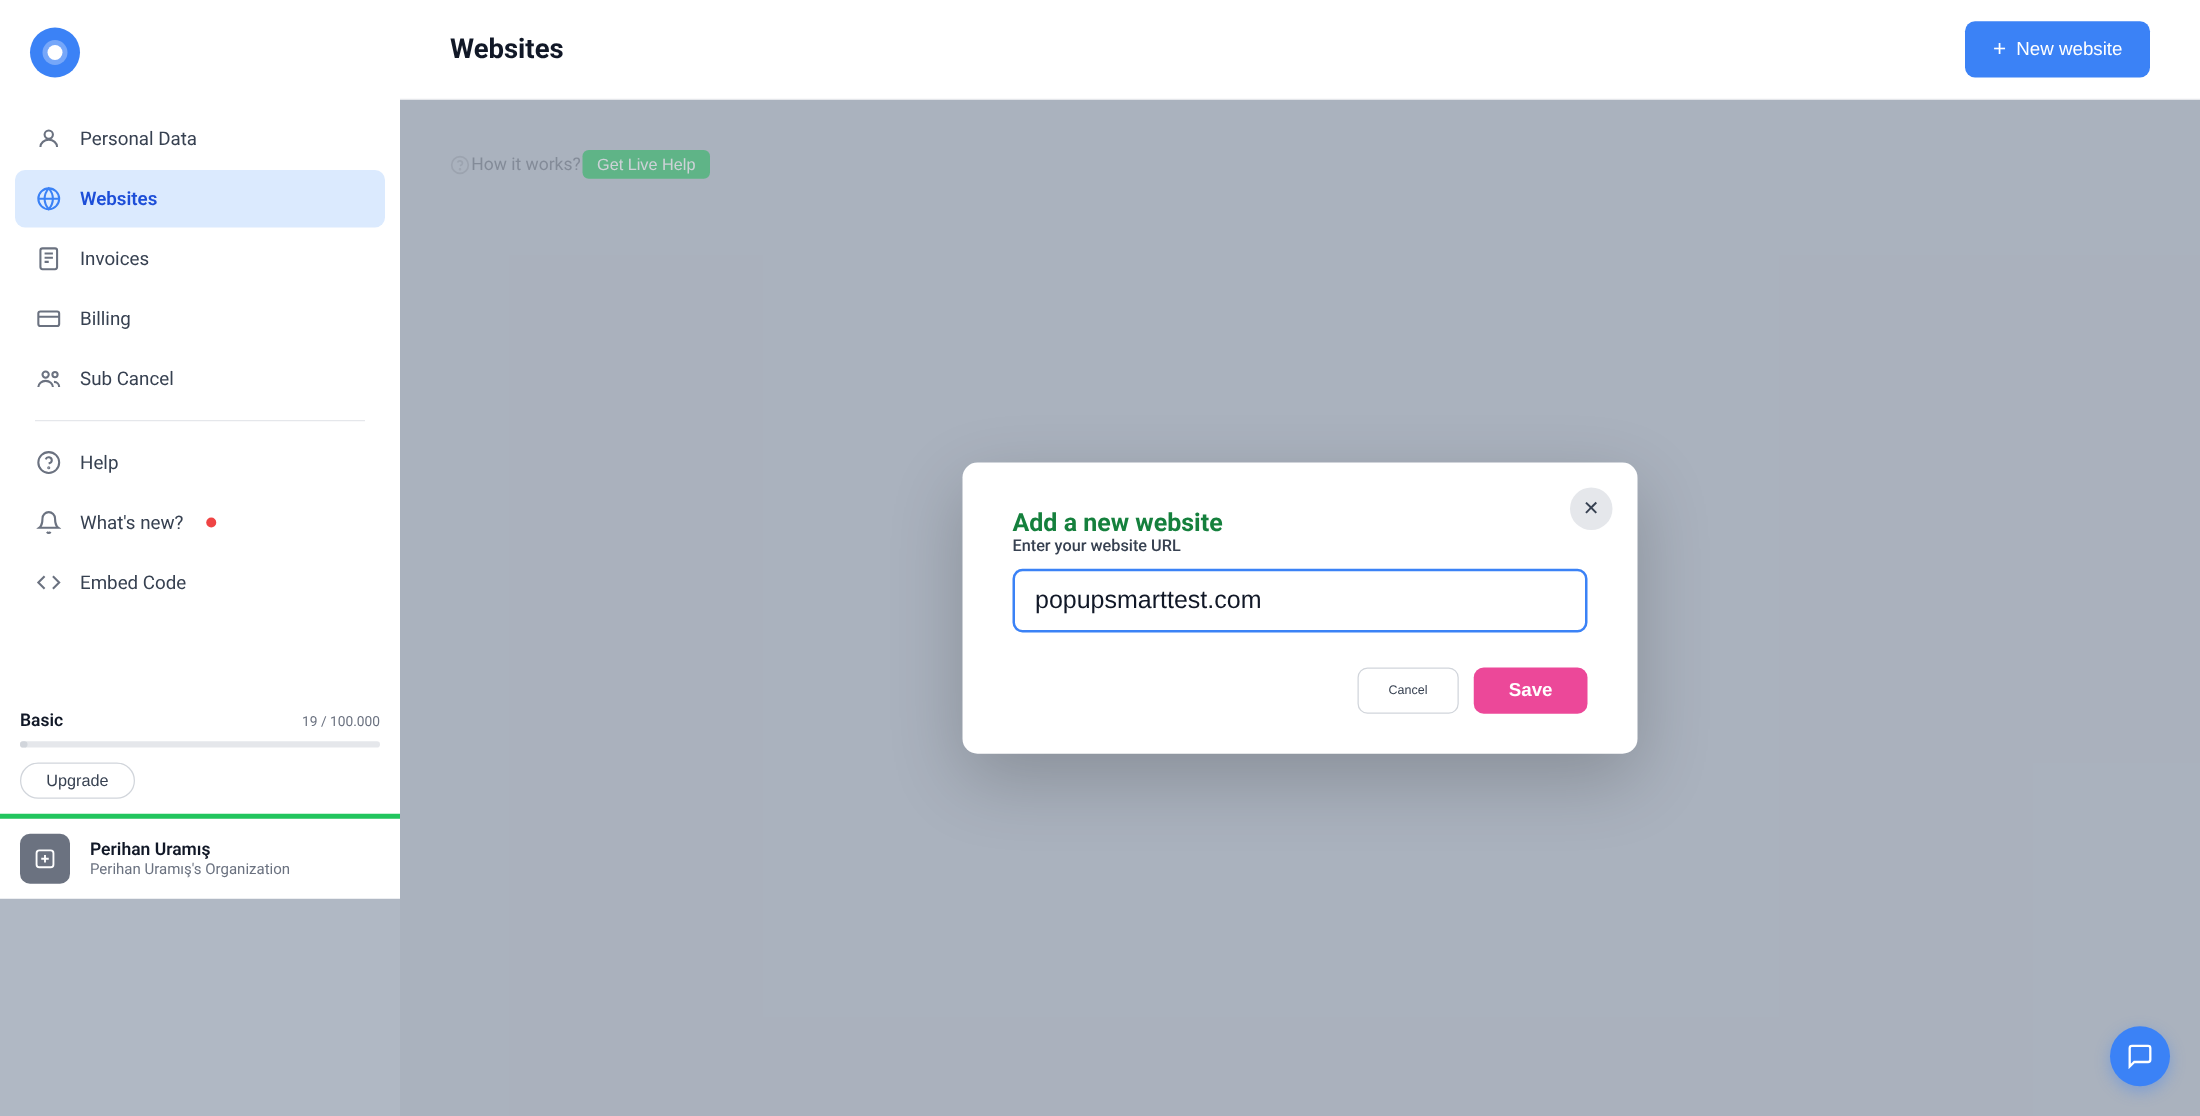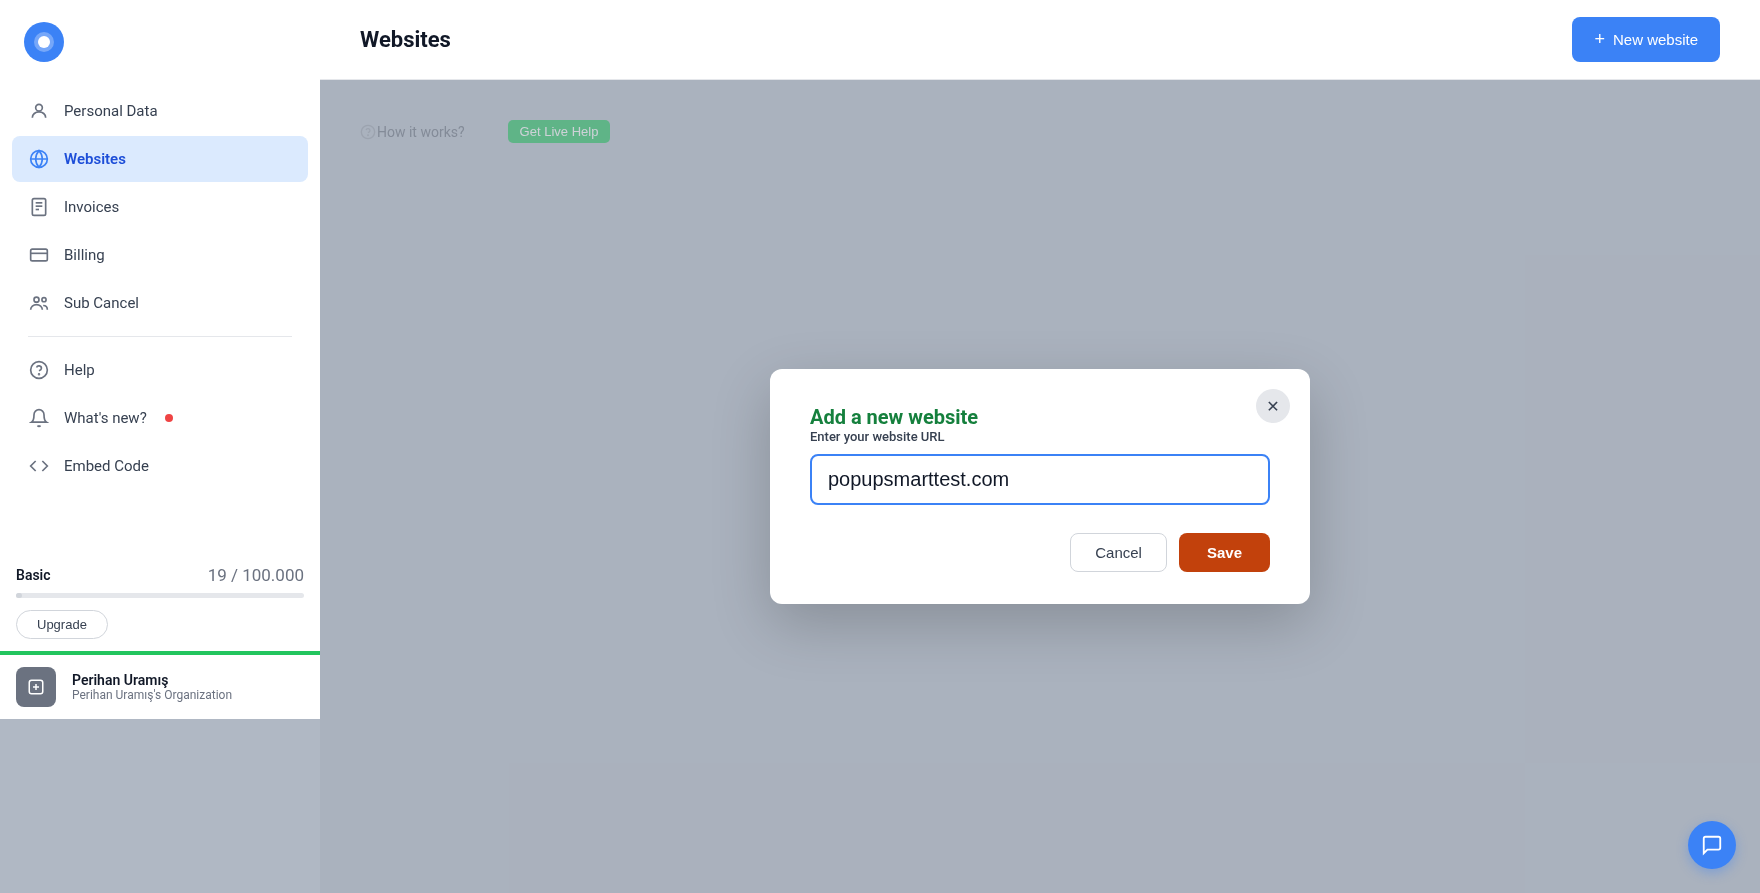--- a/index.html
+++ b/index.html
@@ -73,21 +73,21 @@
       padding: 8px 16px 12px 16px;
     }
     .plan-row {
       display: flex;
       justify-content: space-between;
       align-items: center;
       font-size: 14px;
       margin-bottom: 8px;
     }
     .plan-name { font-weight: 600; color: #111827; }
-    .plan-usage { color: #6b7280; font-size: 17px; }
+    .plan-usage { color: #6b7280; font-size: 11px; }
     .plan-bar-bg {
       height: 5px;
       background: #e5e7eb;
       border-radius: 3px;
       margin-bottom: 12px;
     }
     .plan-bar-fill {
       height: 5px;
       background: #d1d5db;
       border-radius: 3px;
@@ -182,21 +182,20 @@
     }
     .get-live-help-btn {
       background: #22c55e;
       color: #fff;
       border: none;
       border-radius: 5px;
       padding: 4px 12px;
       font-size: 13px;
       font-weight: 500;
       cursor: pointer;
-      margin-left: 42px;
     }
 
     
     .overlay {
       position: absolute;
       top: 0; left: 0; right: 0; bottom: 0;
       background: rgba(156, 163, 175, 0.5);
       display: flex;
       align-items: center;
       justify-content: center;
@@ -254,26 +253,26 @@
       display: flex;
       justify-content: flex-end;
       gap: 12px;
     }
     .cancel-btn {
       background: #fff;
       border: 1px solid #d1d5db;
       color: #374151;
       border-radius: 8px;
       padding: 10px 24px;
-      font-size: 15px;
+      font-size: 10px;
       cursor: pointer;
       text-align: center;
     }
     .save-btn {
-      background: #c2410c;
+      background: #ec4899;
       color: #fff;
       border: none;
       border-radius: 8px;
       padding: 10px 28px;
       font-size: 15px;
       font-weight: 600;
       cursor: pointer;
     }
 
     

